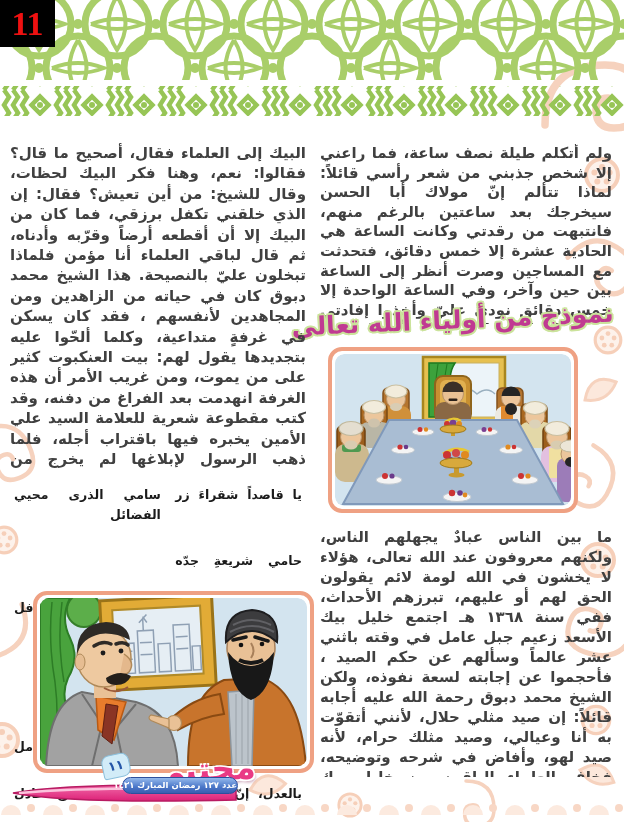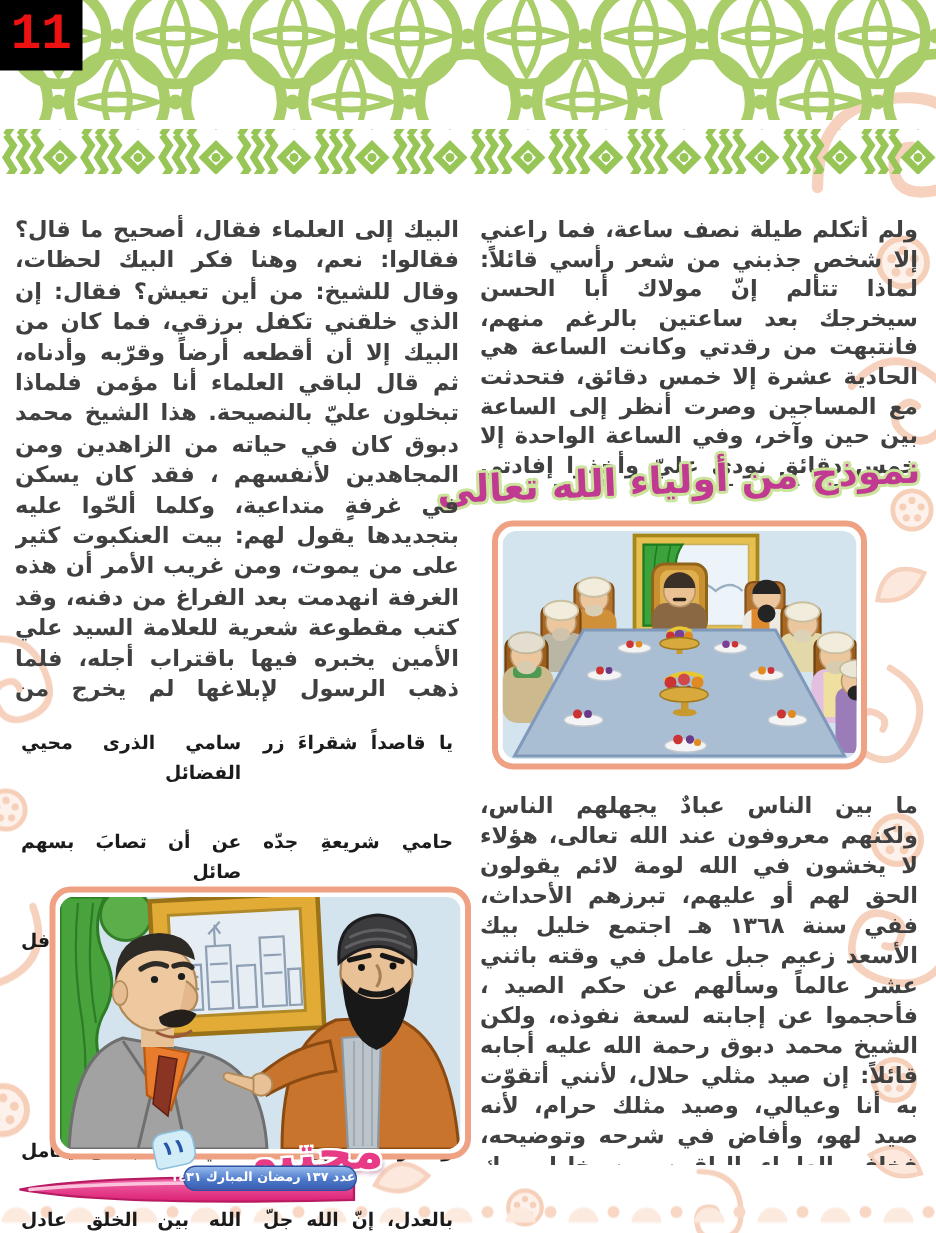--- a/index.html
+++ b/index.html
@@ -19,21 +19,21 @@
 
   
   .poem{position:absolute;left:14px;top:458px;width:288px;color:#1b1b1b;}
   .verse{display:flex;justify-content:space-between;direction:rtl;}
   .hemistich{display:inline-block;font-weight:bold;font-size:12.5px;line-height:19.5px;text-align:justify;text-align-last:justify;margin-top:27px;}
   .sadr{width:44%;}
   .ajuz{width:51%;}
 
   
   .corner-box{position:absolute;left:0;top:0;width:55px;height:47px;background:#000;display:flex;align-items:center;justify-content:center;z-index:6;}
-  .corner-box span{color:#ee1111;font-family:Liberation Mono, monospace;font-weight:bold;font-size:34px;line-height:1;}
+  .corner-box span{color:#ee1111;font-family:Liberation Serif, serif;font-weight:bold;font-size:34px;line-height:1;}
 
   
   .figure{position:absolute;background:#ffffff;border:4px solid #efa183;border-radius:14px;padding:3px;z-index:3;}
   .figure svg{border-radius:9px;overflow:hidden;}
   .fig-majlis{left:328px;top:347px;}
   .fig-dialogue{left:33px;top:591px;}
 
   
   .footer{position:absolute;left:10px;top:748px;width:252px;height:66px;z-index:5;}
   .logo-swoosh{position:absolute;left:2px;top:33px;}
@@ -270,21 +270,20 @@
 
   <p class="para lc-para1 z-content">البيك إلى العلماء فقال، أصحيح ما قال؟ فقالوا: نعم، وهنا فكر البيك لحظات، وقال للشيخ: من أين تعيش؟ فقال: إن الذي خلقني تكفل برزقي، فما كان من البيك إلا أن أقطعه أرضاً وقرّبه وأدناه، ثم قال لباقي العلماء أنا مؤمن فلماذا تبخلون عليّ بالنصيحة. هذا الشيخ محمد دبوق كان في حياته من الزاهدين ومن المجاهدين لأنفسهم ، فقد كان يسكن في غرفةٍ متداعية، وكلما ألحّوا عليه بتجديدها يقول لهم: بيت العنكبوت كثير على من يموت، ومن غريب الأمر أن هذه الغرفة انهدمت بعد الفراغ من دفنه، وقد كتب مقطوعة شعرية للعلامة السيد علي الأمين يخبره فيها باقتراب أجله، فلما ذهب الرسول لإبلاغها لم يخرج من المدينة حتى مات الشيخ رحمة الله عليه، أما المقطوعة الشعرية فهي:</p>
 
   <div class="poem z-content">
     <div class="verse">
         <span class="hemistich sadr">يا قاصداً شقراءَ زر</span>
         <span class="hemistich ajuz">سامي الذرى محيي الفضائل</span>
       </div>
     <div class="verse">
         <span class="hemistich sadr">حامي شريعةِ جدّه</span>
-        <span class="hemistich ajuz">عن أن تصابَ بسهم صائل</span>
       </div>
     <div class="verse">
         <span class="hemistich sadr">والثم يديه وقل له</span>
         <span class="hemistich ajuz">عني مقالة غير غافل</span>
       </div>
     <div class="verse">
         <span class="hemistich sadr">إني أخصّك بالسلام</span>
       </div>
     <div class="verse">
         <span class="hemistich sadr">وأقول قول مُحقق</span>

